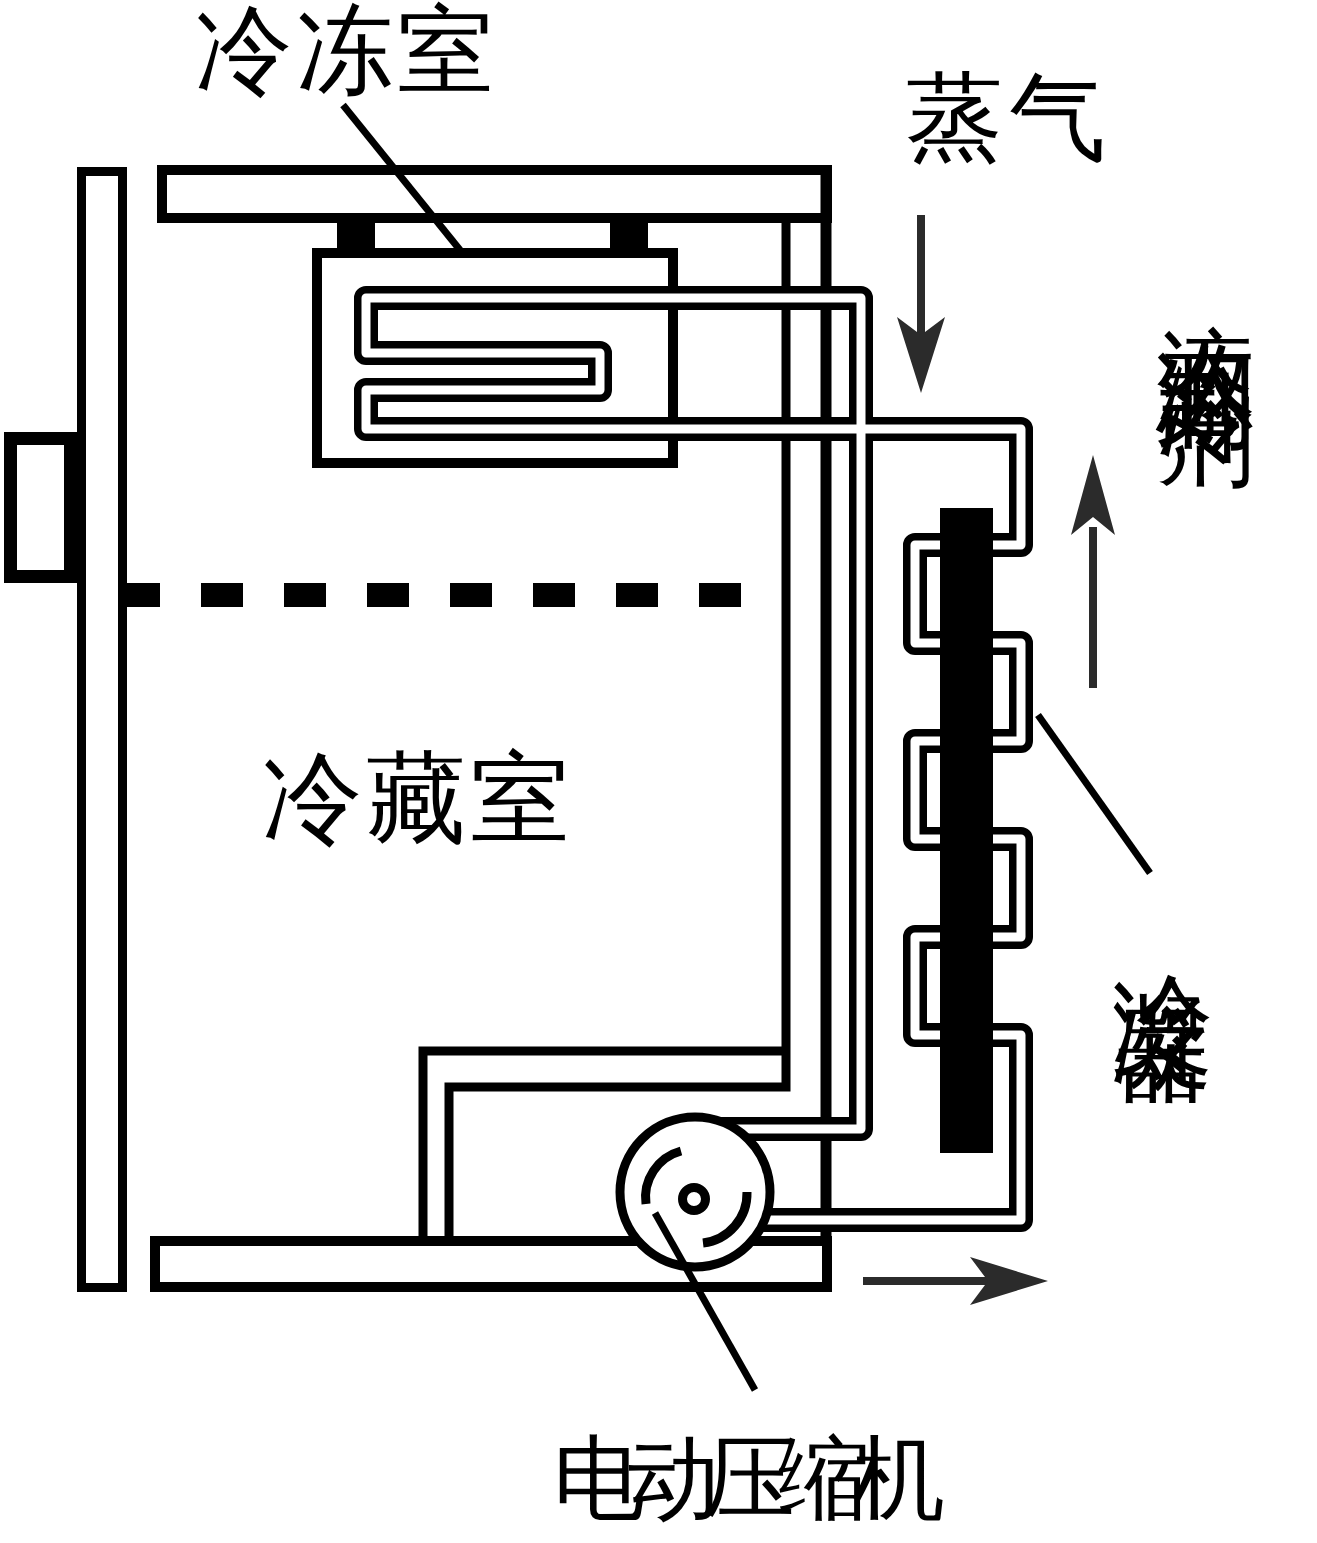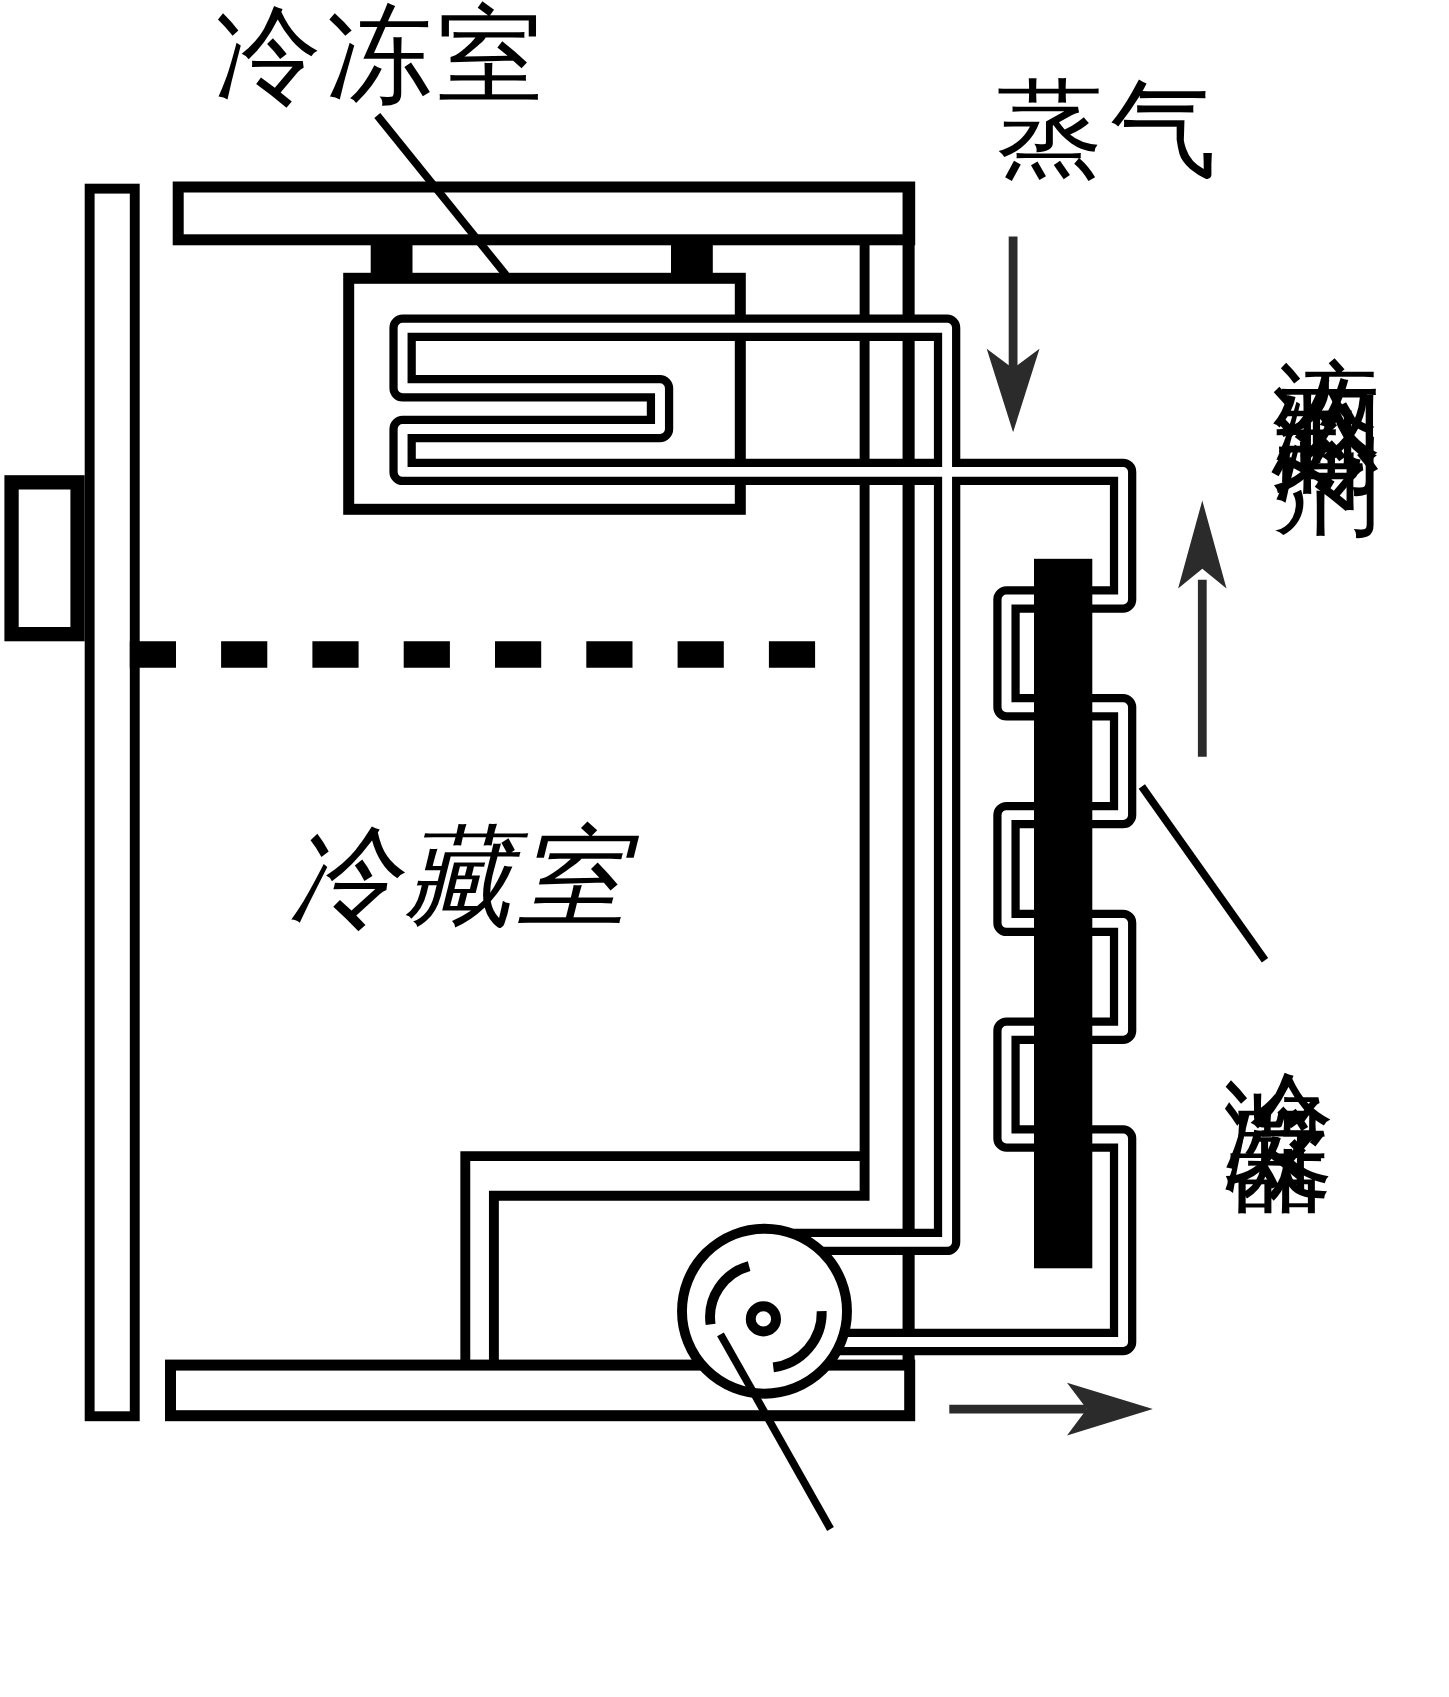--- a/index.html
+++ b/index.html
@@ -10,21 +10,21 @@
   }
   .stage{position:absolute;left:0;top:0;width:1317px;height:1132px;}
   svg{position:absolute;left:0;top:0;}
   .lbl{
     position:absolute;color:#000;line-height:1;
     font-family:"Liberation Sans",sans-serif;
     white-space:nowrap;font-weight:500;
   }
   .lbl-freezer{left:195px;top:2px;font-size:97px;letter-spacing:4px;}
   .lbl-vapor{left:906px;top:70px;font-size:97px;letter-spacing:6px;font-family:Liberation Serif, serif;}
-  .lbl-fridge{left:262px;top:748px;font-size:100px;letter-spacing:4px;font-style:italic;}
+  .lbl-fridge{left:262px;top:748px;font-size:100px;letter-spacing:4px;}
   .lbl-compressor{left:553px;top:1432px;font-size:92px;letter-spacing:-17px;}
   .vert{
     writing-mode:vertical-rl;text-orientation:upright;
   }
   .lbl-liquid{left:1158px;top:242px;font-size:99px;letter-spacing:16px;}
   .lbl-condenser{left:1112px;top:892px;font-size:102px;letter-spacing:18px;}
 </style>
 </head>
 <body>
 
@@ -85,13 +85,14 @@
       <line x1="863" y1="1281" x2="988" y2="1281" stroke="#2b2b2b" stroke-width="8"></line>
       <polygon points="1048,1281 970,1257 988,1281 970,1305" fill="#2b2b2b"></polygon>
     </g>
   </svg>
 
   <div class="lbl lbl-freezer">冷冻室</div>
   <div class="lbl lbl-vapor">蒸气</div>
   <div class="lbl vert lbl-liquid">液态制冷剂</div>
   <div class="lbl lbl-fridge">冷藏室</div>
   <div class="lbl vert lbl-condenser">冷凝器</div>
+  <div class="lbl lbl-compressor">电动压缩机</div>
 </div>
 
 </body></html>

